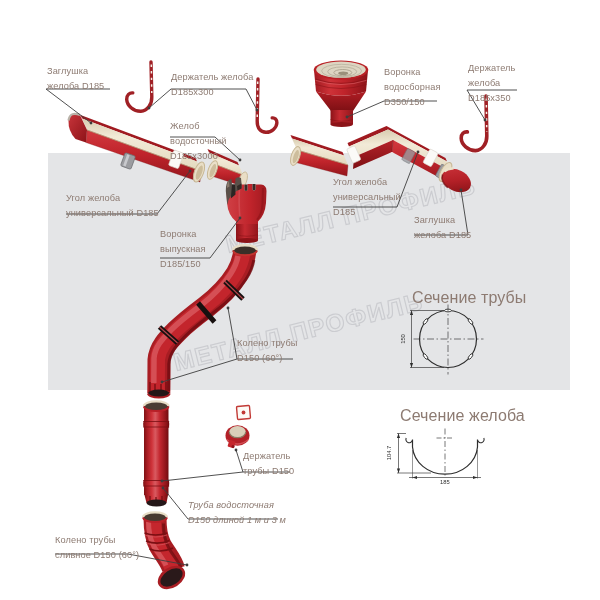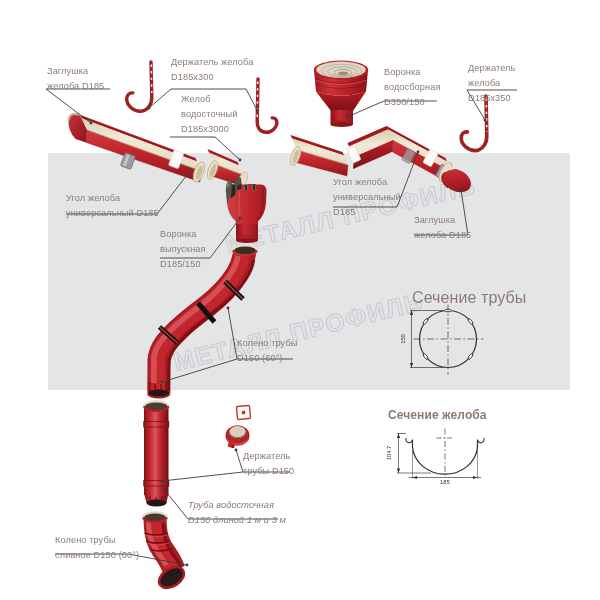--- a/index.html
+++ b/index.html
@@ -308,45 +308,45 @@
 <path d="M398.5,433.5 l-1.6,4.5 l3.2,0 Z M398.5,473 l-1.6,-4.5 l3.2,0 Z" fill="#2e2e2e"></path>
 <path d="M412.5,450 L412.5,478.5 M477.5,450 L477.5,478.5" stroke="#2e2e2e" stroke-width="0.55" opacity="0.9"></path>
 <path d="M409,477.5 L481,477.5" stroke="#2e2e2e" stroke-width="0.65"></path>
 <path d="M412.5,477.5 l4.5,-1.6 l0,3.2 Z M477.5,477.5 l-4.5,-1.6 l0,3.2 Z" fill="#2e2e2e"></path>
 </g>
 </svg>
 
 
 <div class="lbl" style="left:47px;top:64px;">Заглушка
 желоба D185</div>
-<div class="lbl" style="left:171px;top:55px;">Держатель желоба
+<div class="lbl" style="left:171px;top:70px;">Держатель желоба
 D185x300</div>
 <div class="lbl" style="left:384px;top:65px;">Воронка
 водосборная
 D350/150</div>
 <div class="lbl" style="left:468px;top:61px;">Держатель
 желоба
 D185x350</div>
-<div class="lbl" style="left:170px;top:92px;margin-left:11px;">Желоб
+<div class="lbl" style="left:170px;top:119px;">Желоб
 водосточный
 D185x3000</div>
 <div class="lbl" style="left:66px;top:191px;">Угол желоба
 универсальный D185</div>
 <div class="lbl" style="left:333px;top:175px;">Угол желоба
 универсальный
 D185</div>
 <div class="lbl" style="left:414px;top:213px;">Заглушка
 желоба D185</div>
 <div class="lbl" style="left:160px;top:227px;">Воронка
 выпускная
 D185/150</div>
 <div class="lbl" style="left:412px;top:290px;font-size:16px;">Сечение трубы</div>
 <div class="lbl" style="left:237px;top:336px;">Колено трубы
 D150 (60°)</div>
-<div class="lbl" style="left:388px;top:408px;font-size:12px;font-weight:bold;">Сечение желоба</div>
+<div class="lbl" style="left:400px;top:408px;font-size:16px;">Сечение желоба</div>
 <div class="lbl" style="left:243px;top:449px;">Держатель
 трубы D150</div>
 <div class="lbl" style="left:188px;top:498px;font-style:italic;">Труба водосточная
 D150 длиной 1 м и 3 м</div>
 <div class="lbl" style="left:55px;top:533px;">Колено трубы
 сливное D150 (60°)</div>
 
 <div class="dim rot" style="left:398px;top:336px;">150</div>
 <div class="dim rot" style="left:382px;top:450px;">104.7</div>
 <div class="dim" style="left:439px;top:479px;background:#fff;padding:0 1px;">185</div>

